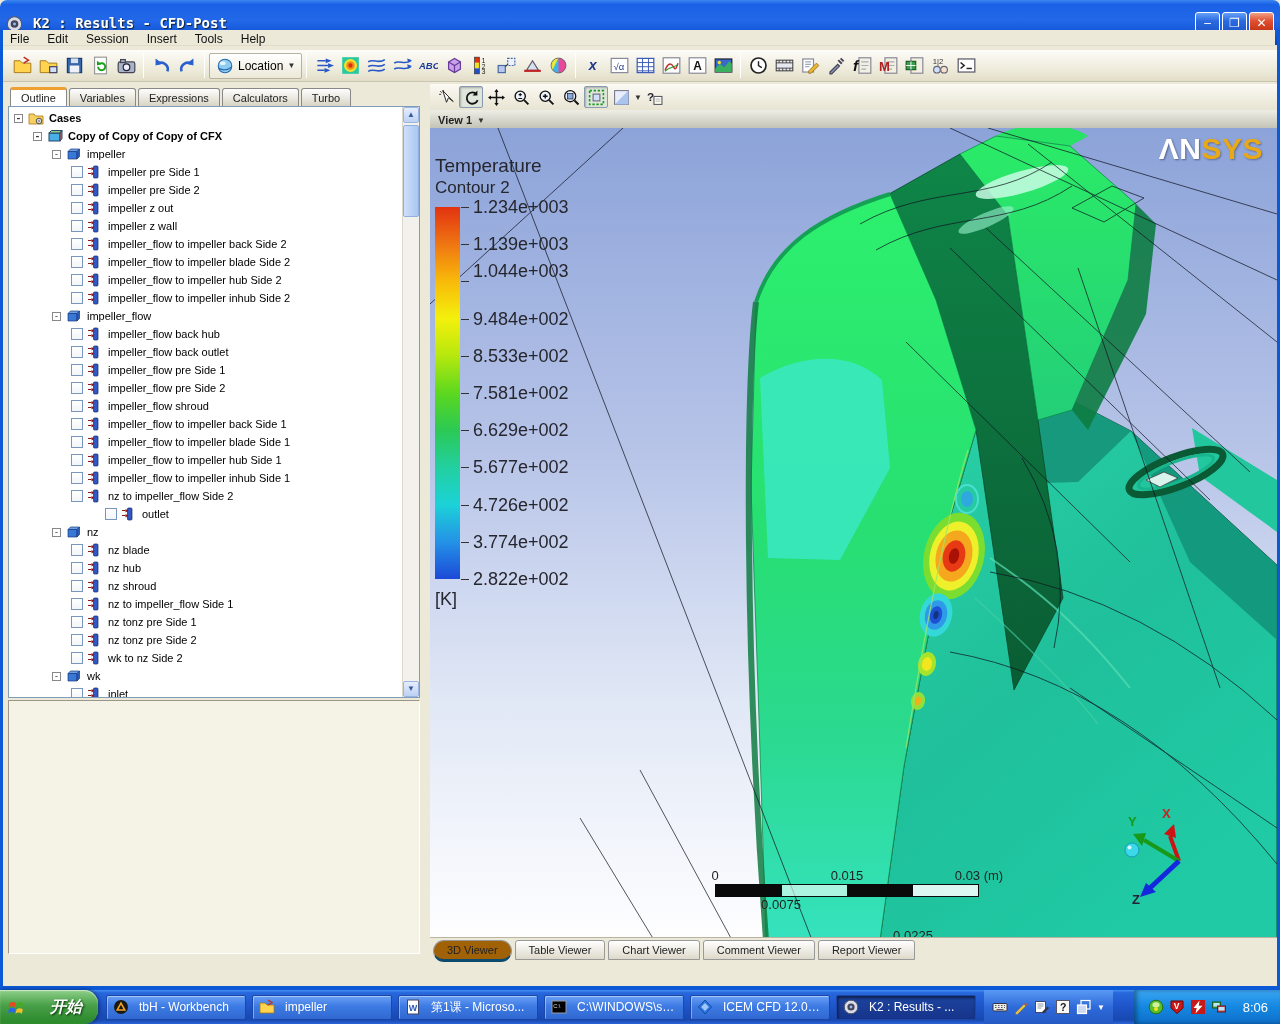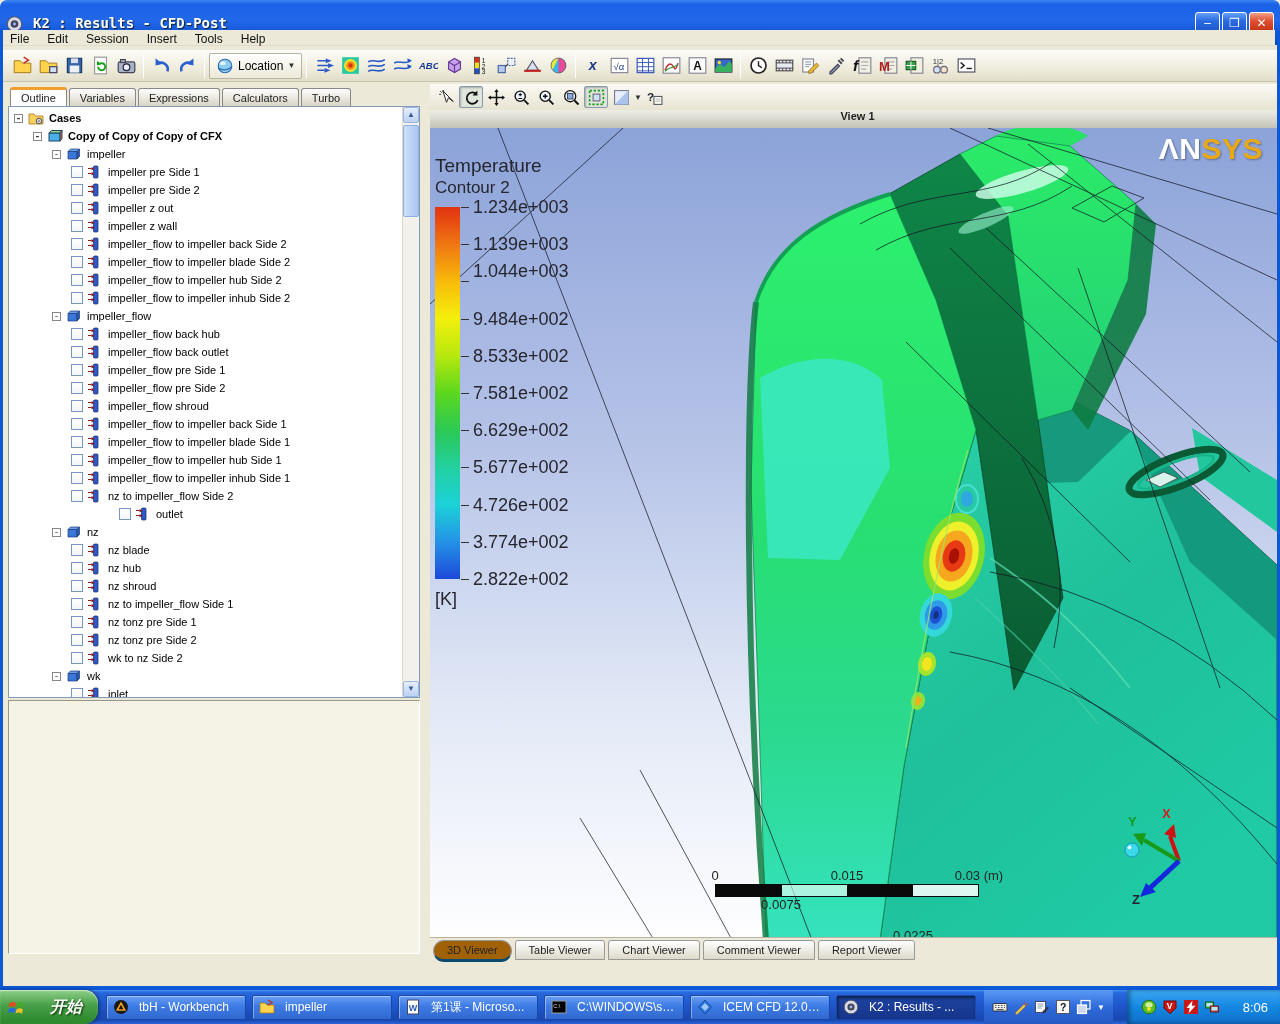--- a/index.html
+++ b/index.html
@@ -45,21 +45,21 @@
 #vscroll { position:absolute; right:0; top:0; width:17px; height:100%; background:#f2f1ec; border-left:1px solid #dcd9cc; }
 .sbtn { position:absolute; left:0; width:16px; height:16px; background:linear-gradient(#e6eefc,#bcd1f4); border:1px solid #9cb4e0; border-radius:2px; color:#3a5a9a; font-size:8px; text-align:center; line-height:14px; }
 #sthumb { position:absolute; left:0; top:18px; width:16px; height:92px; background:linear-gradient(90deg,#cfe0fb,#aac6f2); border:1px solid #90aede; border-radius:2px; }
 
 #emptypanel { position:absolute; left:8px; top:700px; width:412px; height:254px; background:#f5f2e6; border:1px solid; border-color:#9a978a #fff #fff #9a978a; }
 
 
 #vtoolbar { position:absolute; left:430px; top:84px; width:847px; height:26px; background:linear-gradient(180deg,#fbfaf4,#e8e4d2); display:flex; align-items:center; padding-left:4px; gap:1px; }
 .vicon { width:24px; height:22px; display:grid; place-items:center; border:1px solid transparent; border-radius:2px; }
 .vicon.pressed { border:1px solid #8a9ab0; background:#dfe6dc; box-shadow:inset 1px 1px 2px rgba(0,0,0,.25); }
-#viewhdr { position:absolute; left:430px; top:110px; width:847px; height:20px; background:linear-gradient(#efeee6,#bfbeb2); font-size:11px; font-weight:bold; color:#222; display:flex; align-items:center; padding-left:8px; gap:5px;flex-direction:column; }
+#viewhdr { position:absolute; left:430px; top:110px; width:847px; height:20px; background:linear-gradient(#efeee6,#bfbeb2); font-size:11px; font-weight:bold; color:#222; display:flex; align-items:center; padding-left:8px; gap:5px; }
 #viewport { position:absolute; left:430px; top:128px; width:847px; height:809px; overflow:hidden; background:#fff; }
 #scene { position:absolute; left:0; top:0; }
 
 #vtabs { position:absolute; left:430px; top:937px; width:847px; height:25px; background:#ece9d8; border-top:1px solid #b8b4a0; display:flex; gap:3px; padding:2px 0 0 3px; align-items:flex-start; }
 .vtab { padding:3px 13px; font-size:11px; background:linear-gradient(#fff,#ddd9ca); border:1px solid #999; border-radius:3px 3px 0 0; color:#222; }
 .vtab.active { background:#a16207; border-bottom:3px solid #0c4a6e; font-weight:normal;border-radius:11px; }
 
 
 #legend { position:absolute; left:5px; top:27px; color:#26262e; }
 #legend .lt1 { font-size:19px; }
@@ -91,21 +91,21 @@
 #tasks { display:flex; gap:6px; margin-left:8px; align-items:center; }
 .task { width:140px; height:25px; border-radius:2px; border:1px solid #1a47a8; display:flex; align-items:center; gap:5px; padding:0 6px;
   background:linear-gradient(180deg,#6aa0f4,#3d7ae4 45%,#3168d0); box-shadow:inset 1px 1px 0 rgba(255,255,255,.4);
   color:#fff; font-size:12px; white-space:nowrap; overflow:hidden; }
 .task.active { background:linear-gradient(180deg,#1d44a0,#16348a); box-shadow:inset 1px 2px 3px rgba(0,0,0,.55);text-align:right; }
 .task .tlbl { overflow:hidden; text-overflow:ellipsis; }
 #langbar { margin-left:8px; height:34px; display:flex; align-items:center; gap:5px; padding:0 8px;
   background:linear-gradient(180deg,#5a9af4,#2e6ada 50%,#2559c4); }
 #tray { margin-left:auto; height:34px; display:flex; align-items:center; gap:5px; padding:0 12px 0 14px;
   background:linear-gradient(180deg,#3ba6f2,#1487e2 50%,#0f6fc8); box-shadow:inset 3px 0 4px rgba(0,0,0,.35); color:#fff; font-size:13px; }
-#clock { margin-left:18px; }
+#clock { margin-left:11px; }
 </style>
 </head>
 <body>
 
 <div id="titlebar">
   <span class="ticn" id="appicon">
       <svg viewBox="0 0 16 16" width="18" height="18">
         <circle cx="8" cy="8" r="6.8" fill="#d8dce8" stroke="#556"></circle>
         <circle cx="8" cy="8" r="3.6" fill="#445"></circle>
         <circle cx="8" cy="8" r="1.4" fill="#9ab8f8"></circle>
@@ -601,21 +601,21 @@
         <span class="cbox"></span>
         <span class="ticn">
           <svg viewBox="0 0 16 16" width="16" height="16">
             <rect x="6.5" y="2" width="4.5" height="12" rx="1" fill="#3058c8" stroke="#13265a" stroke-width=".7"></rect>
             <path d="M1 4.5h3.5M1 9.5h3.5" stroke="#8a1a1a" stroke-width="1.2"></path>
             <path d="M4.5 3l3 1.8-3 1.8zM4.5 8l3 1.8-3 1.8z" fill="#8a1a1a"></path>
           </svg>
         </span>
         <span>nz to impeller_flow Side 2</span>
       </div>
-      <div class="trow" style="padding-left: 62px; margin-left: 48px;">
+      <div class="trow" style="padding-left: 96px;">
         <span class="cbox"></span>
         <span class="ticn">
           <svg viewBox="0 0 16 16" width="16" height="16">
             <rect x="6.5" y="2" width="4.5" height="12" rx="1" fill="#3058c8" stroke="#13265a" stroke-width=".7"></rect>
             <path d="M1 4.5h3.5M1 9.5h3.5" stroke="#8a1a1a" stroke-width="1.2"></path>
             <path d="M4.5 3l3 1.8-3 1.8zM4.5 8l3 1.8-3 1.8z" fill="#8a1a1a"></path>
           </svg>
         </span>
         <span>outlet</span>
       </div>

